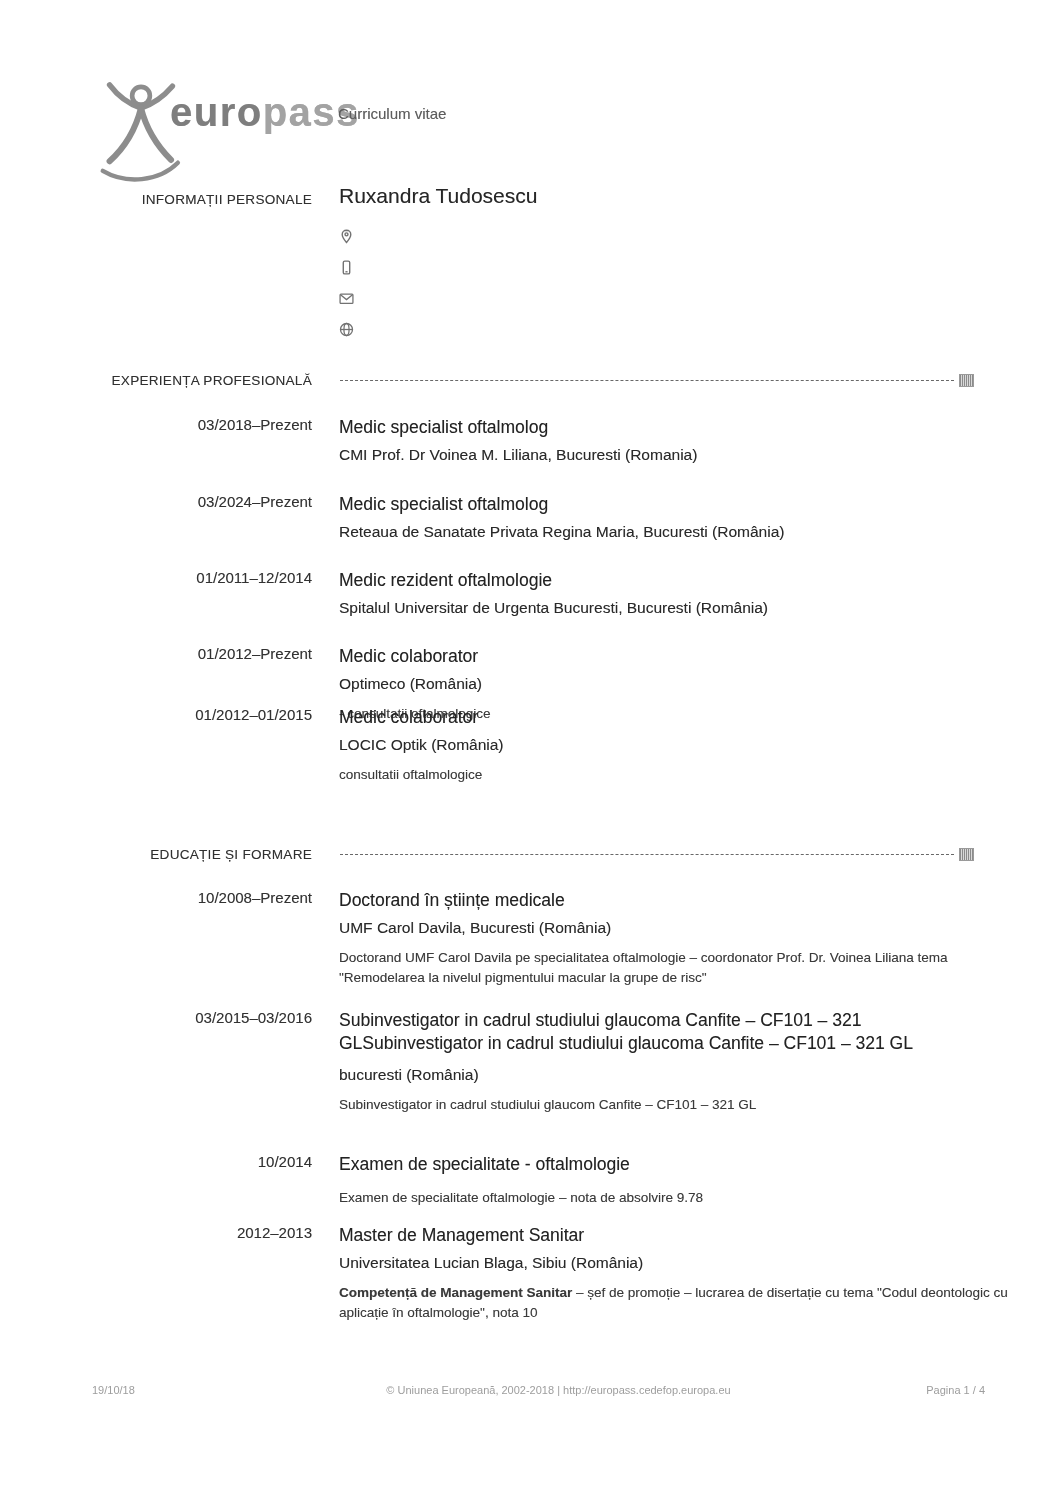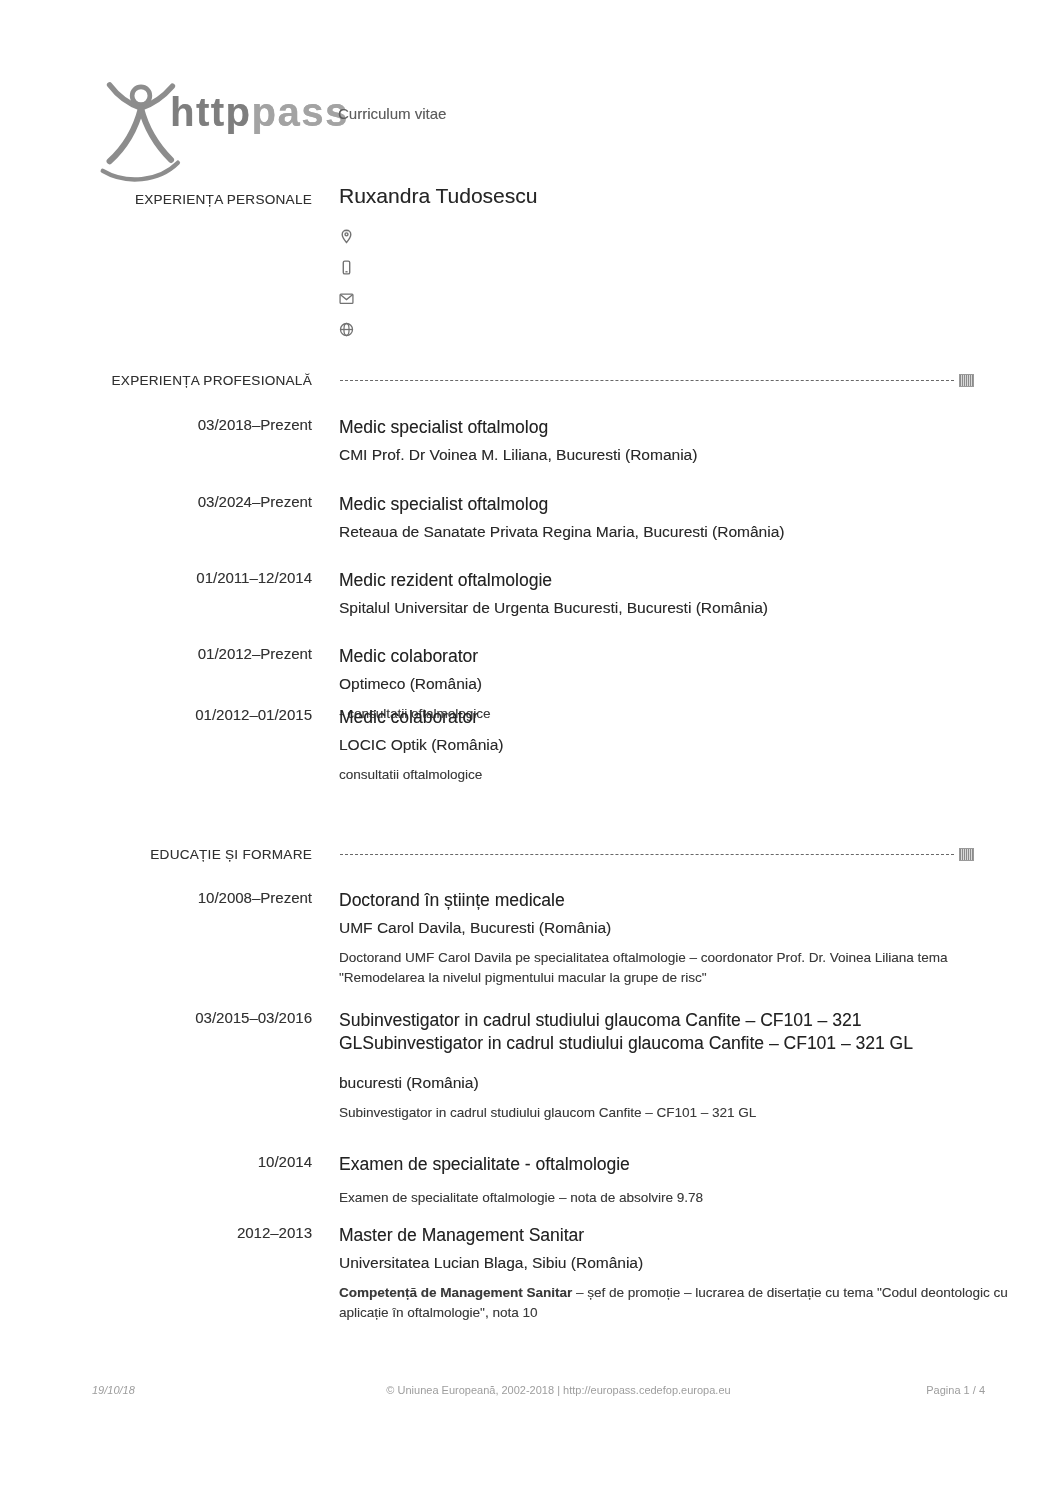--- a/index.html
+++ b/index.html
@@ -36,45 +36,45 @@
     outline:0.5px solid #9a9a9a; }
   
   .entry-date { font-size:15px; color:#323232; padding-top:3px; white-space:nowrap; }
   .entry-title { font-size:17.5px; font-weight:400; color:#222; line-height:23px; max-width:590px; }
   .entry-org   { font-size:15.5px; color:#292929; margin-top:4px; line-height:23px; max-width:640px; }
   .entry-note  { font-size:13.5px; color:#3a3a3a; margin-top:9px; line-height:20px; max-width:690px; }
   .entry-note b { font-weight:bold; }
   
   .footer { position:absolute; left:0; top:1384px; width:100%; display:flex;
     font-size:11px; color:#9d9d9d; text-shadow:none; padding:0 74px 0 92px; }
-  .footer .f-date { width:160px;font-style:italic; }
+  .footer .f-date { width:160px; }
   .footer .f-copy { flex:1; text-align:center; }
   .footer .f-page { width:120px; text-align:right; }
   svg { display:block; }
 </style>
 </head>
 <body>
 
 <div class="page">
 
   <div class="logo-wrap">
     <svg class="logo-fig" width="86" height="112" viewBox="0 0 62 82" fill="none" stroke="#8d8d8d">
       <circle cx="31" cy="13" r="6.5" stroke-width="3.4"></circle>
       <path d="M31 22 C22 19 14 13 8 5" stroke-width="4" stroke-linecap="round"></path>
       <path d="M31 22 C40 19 48 13 54 6" stroke-width="4" stroke-linecap="round"></path>
       <path d="M31 22 C27 38 19 51 8 61" stroke-width="4.4" stroke-linecap="round"></path>
       <path d="M31 22 C35 38 43 50 53 60" stroke-width="4.4" stroke-linecap="round"></path>
       <path d="M3 68 C20 78 44 76 58 62" stroke-width="3.2" stroke-linecap="round"></path>
     </svg>
-    <div class="logo-text"><span class="lt-a">http</span><span class="lt-b">pass</span></div>
+    <div class="logo-text"><span class="lt-a">euro</span><span class="lt-b">pass</span></div>
   </div>
   <div class="doc-type">Curriculum vitae</div>
 
   <div class="row" style="top:190px">
-    <div class="col-l"><span class="sec-label">EXPERIENȚA PERSONALE</span></div>
+    <div class="col-l"><span class="sec-label">INFORMAȚII PERSONALE</span></div>
     <div class="col-r">
         <div class="person-name">Ruxandra Tudosescu</div>
       </div>
   </div>
 
   <div class="contact-list">
     <div class="contact-item">
       <svg class="cicon" viewBox="0 0 14 14" fill="none" stroke="currentColor" stroke-width="1.3">
         <path d="M7 1.2 C4.6 1.2 3 3 3 5.1 C3 7.8 7 12.6 7 12.6 S11 7.8 11 5.1 C11 3 9.4 1.2 7 1.2 Z"></path>
         <circle cx="7" cy="5" r="1.4"></circle>
@@ -161,21 +161,21 @@
       <div class="entry-title">Doctorand în științe medicale</div>
       <div class="entry-org">UMF Carol Davila, Bucuresti (România)</div>
       <div class="entry-note">Doctorand UMF Carol Davila pe specialitatea oftalmologie – coordonator Prof. Dr. Voinea Liliana tema "Remodelarea la nivelul pigmentului macular la grupe de risc"</div>
     </div>
   </div>
 
   <div class="row" style="top:1009px">
     <div class="col-l"><span class="entry-date">03/2015–03/2016</span></div>
     <div class="col-r">
       <div class="entry-title">Subinvestigator in cadrul studiului glaucoma Canfite – CF101 – 321 GLSubinvestigator in cadrul studiului glaucoma Canfite – CF101 – 321 GL</div>
-      <div class="entry-org" style="margin-top:16px">bucuresti (România)</div>
+      <div class="entry-org" style="margin-top:8px">bucuresti (România)</div>
       <div class="entry-note">Subinvestigator in cadrul studiului glaucom Canfite – CF101 – 321 GL</div>
     </div>
   </div>
 
   <div class="row" style="top:1153px">
     <div class="col-l"><span class="entry-date">10/2014</span></div>
     <div class="col-r">
       <div class="entry-title">Examen de specialitate - oftalmologie</div>
       <div class="entry-note" style="margin-top:12px">Examen de specialitate oftalmologie – nota de absolvire 9.78</div>
     </div>

